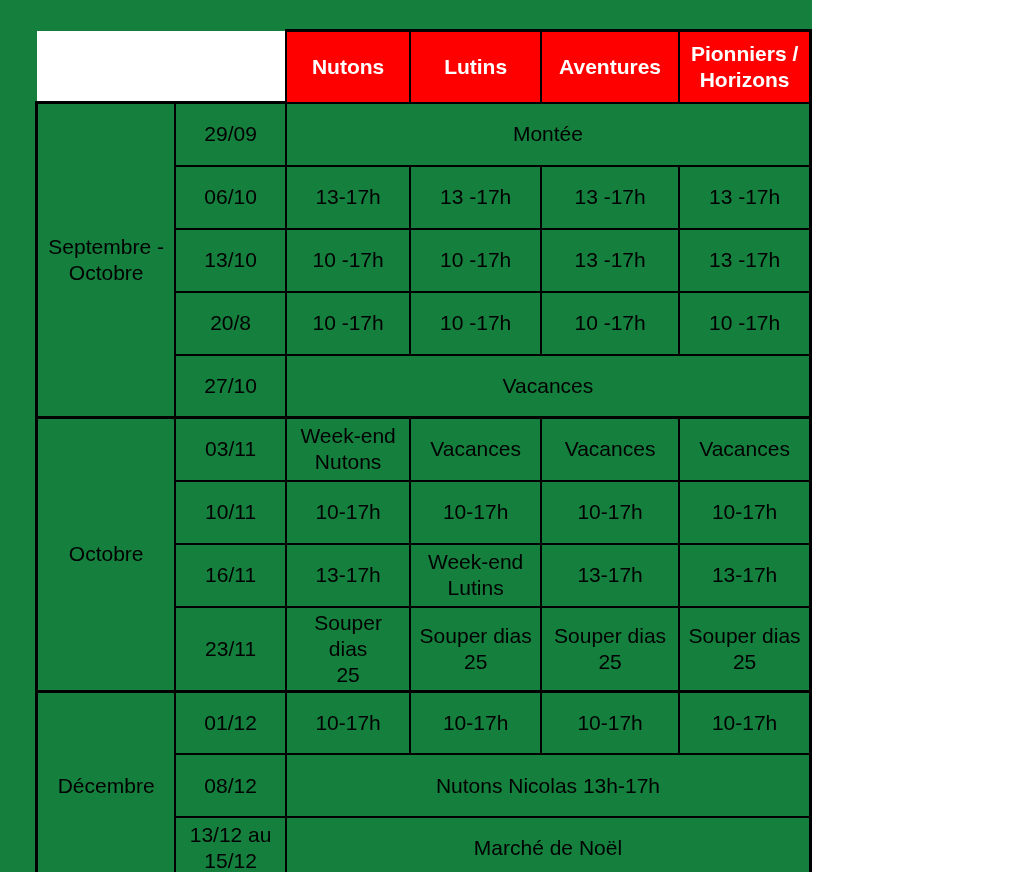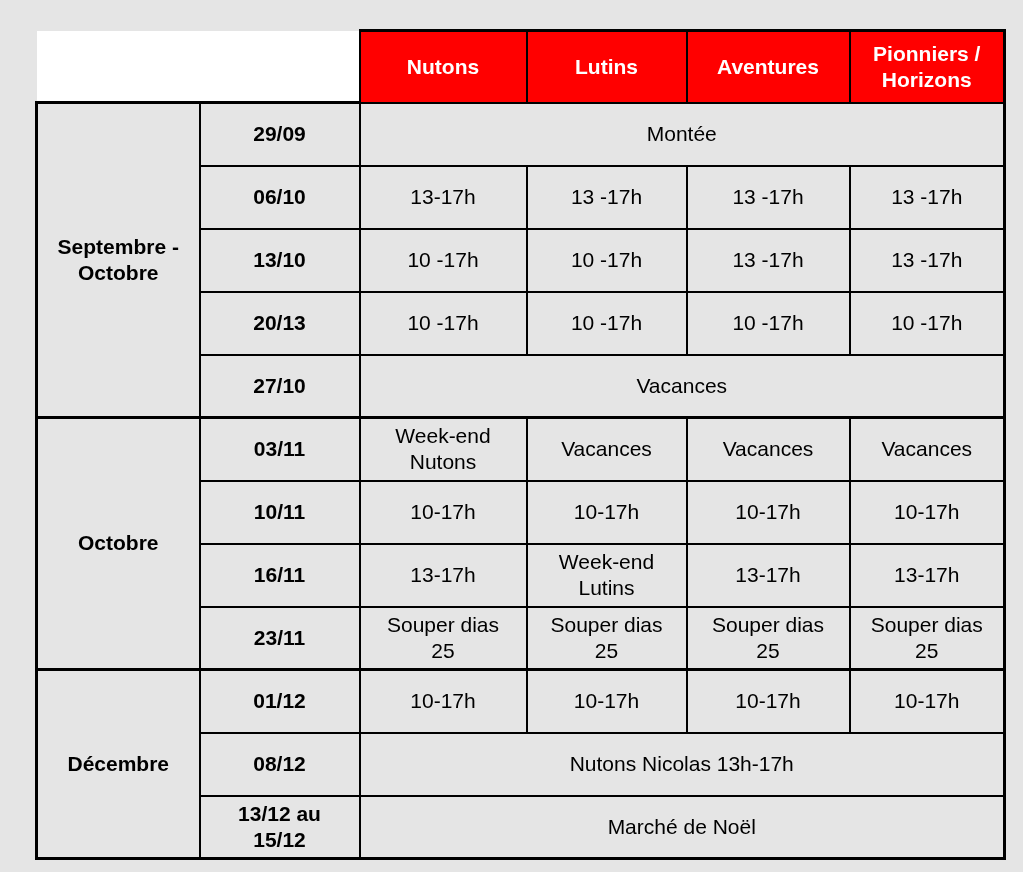--- a/index.html
+++ b/index.html
@@ -3,23 +3,23 @@
 <meta charset="utf-8">
 <style>
   html, body {
     margin: 0;
     padding: 0;
     background: #ffffff;
     font-family: "Liberation Sans", sans-serif;
   }
   .page {
     position: relative;
-    width: 1023px;
+    width: 812px;
     height: 872px;
-    background: #e5e5e5;
+    background: #15803d;
     overflow: hidden;
   }
   table.schedule {
     position: absolute;
     left: 35px;
     top: 29px;
     border-collapse: collapse;
     table-layout: fixed;
   }
   tbody tr { height: 63px; }
@@ -36,21 +36,21 @@
     font-weight: normal;
     overflow: hidden;
   }
   td.blank { border: none; background: #ffffff; }
   th.ghead {
     background: var(--header_bg, #ff0000);
     color: var(--header_text, #ffffff);
     font-weight: bold;
     border-top-width: 3px;
   }
-  td.month, td.date { font-weight: bold; }
+  td.month, td.date { font-weight: normal; }
   .bold { font-weight: normal; }
   .t3 { border-top-width: 3px; }
   .l3 { border-left-width: 3px; }
   .r3 { border-right-width: 3px; }
   .b3 { border-bottom-width: 3px; }
 </style>
 </head>
 <body>
 
 <div class="page">
@@ -88,21 +88,21 @@
         <td class="r3">13 -17h</td>
       </tr>
       <tr>
         <td class="date">13/10</td>
         <td>10 -17h</td>
         <td>10 -17h</td>
         <td>13 -17h</td>
         <td class="r3">13 -17h</td>
       </tr>
       <tr>
-        <td class="date">20/13</td>
+        <td class="date">20/8</td>
         <td>10 -17h</td>
         <td>10 -17h</td>
         <td>10 -17h</td>
         <td class="r3">10 -17h</td>
       </tr>
       <tr>
         <td class="date">27/10</td>
         <td class="r3" colspan="4">Vacances</td>
       </tr>
 

